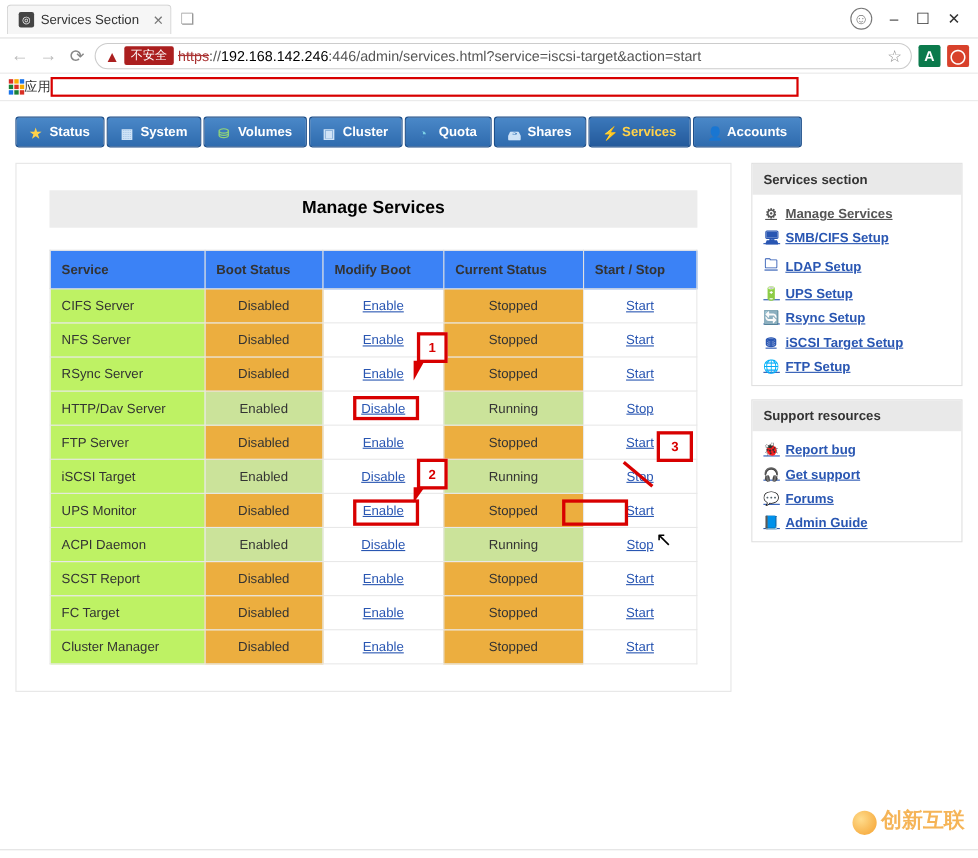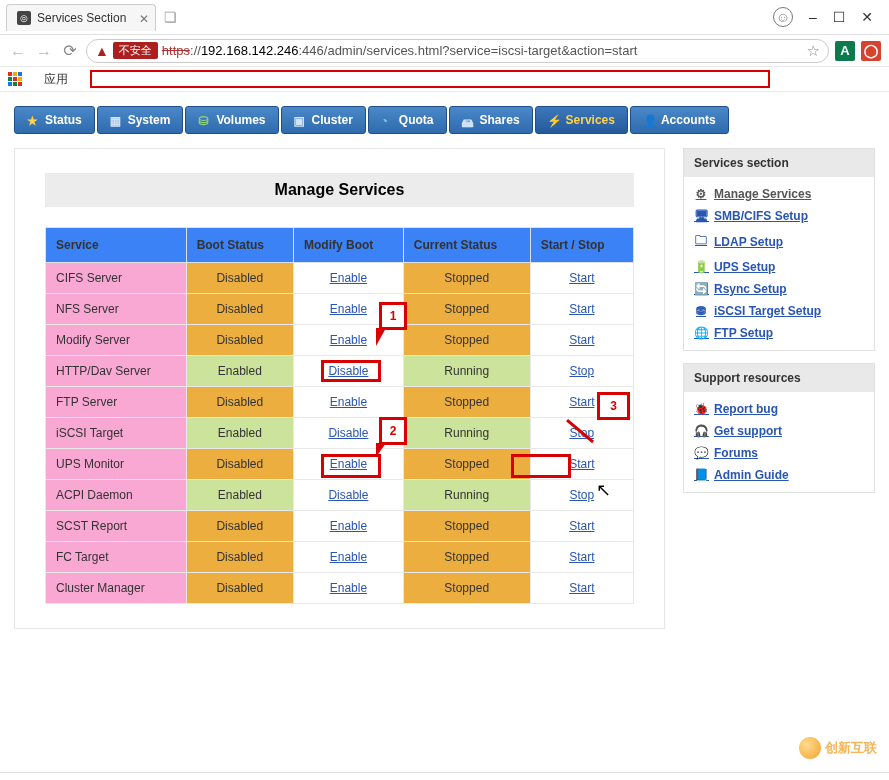--- a/index.html
+++ b/index.html
@@ -19,21 +19,21 @@
   .url-bar { flex:1; border:1px solid #ccc; border-radius:14px; height:24px; display:flex; align-items:center; padding:0 8px; font-size:13px; }
   .url-warn { background:#ab1f1f; color:#fff; font-size:11px; padding:1px 6px; border-radius:2px; margin-right:4px;}
   .warn-tri { color:#ab1f1f; font-size:14px; margin-right:4px;}
   .url-text { color:#555; }
   .url-text .host { color:#000; }
   .url-text .strike { text-decoration: line-through; color:#a33; }
   .url-star { color:#888; font-size:15px; margin-left:6px;}
   .ext-icon { width:20px; height:20px; display:flex; align-items:center; justify-content:center; color:#fff; font-weight:bold; font-size:13px; border-radius:2px;}
   .ext-a { background:#0b7a4c; }
   .ext-o { background:#d8412b; }
-  .bm-row { height: 26px; display:flex; align-items:center; padding:0 8px; border-top:1px solid #e9e9e9; border-bottom:1px solid #e9e9e9; gap:22px;text-align:center;}
+  .bm-row { height: 26px; display:flex; align-items:center; padding:0 8px; border-top:1px solid #e9e9e9; border-bottom:1px solid #e9e9e9; gap:0;text-align:center;}
   .apps-icon { display:inline-grid; grid-template-columns: repeat(3,4px); grid-template-rows: repeat(3,4px); gap:1px; }
   .apps-icon span { width:4px; height:4px; }
   .apps-icon span:nth-child(1){background:#d93025}.apps-icon span:nth-child(2){background:#f9ab00}.apps-icon span:nth-child(3){background:#1a73e8}
   .apps-icon span:nth-child(4){background:#188038}.apps-icon span:nth-child(5){background:#d93025}.apps-icon span:nth-child(6){background:#f9ab00}
   .apps-icon span:nth-child(7){background:#1a73e8}.apps-icon span:nth-child(8){background:#188038}.apps-icon span:nth-child(9){background:#d93025}
   .bm-label { color:#333; }
   .bm-redbox { border:2px solid #d80000; height:18px; width:680px;}
 
   
   .page { padding: 14px; }
@@ -43,21 +43,21 @@
   .nav-icon { width:12px; height:12px; display:inline-block; }
   .ico-star{ color:#ffd24a;} .ico-sys{color:#cfe3f7;} .ico-vol{color:#8fd27a;} .ico-clu{color:#cfe3f7;} .ico-quota{color:#7bd0e6;} .ico-shares{color:#cfe3f7;} .ico-serv{color:#ffd24a;} .ico-acc{color:#ffd090;}
 
   .content { display:flex; gap:18px; margin-top:14px; }
   .main { flex:1; border:1px solid #e6e6e6; padding:24px 30px; }
   .page-title { background:#ececec; text-align:center; padding:8px; font-size:16px; font-weight:bold; margin-bottom:20px; }
 
   table.svc { width:100%; border-collapse:collapse; font-size:12px; }
   table.svc th { background:#3b82f6; text-align:left; padding:10px 10px; color:#333; border:1px solid #e0e0e0;}
   table.svc td { padding:8px 10px; border:1px solid #e8e8e8; color:#333; }
-  table.svc td.name { background:#f9a8d4; }
+  table.svc td.name { background:#bef264; }
   table.svc td.center { text-align:center; }
   .boot-disabled, .status-stopped { background:#ecae3f; color:#444; }
   .boot-enabled, .status-running { background:#cbe39a; color:#444; }
   a.tlink { color:#2956b2; text-decoration:underline; cursor:pointer;}
 
   .side { width:192px; display:flex; flex-direction:column; gap:12px; }
   .panel { border:1px solid #e0e0e0; }
   .panel-h { background:#e9e9e9; padding:7px 10px; font-weight:bold; color:#333; }
   .panel-b { padding:6px 0; }
   .panel-b a { display:flex; align-items:center; gap:6px; padding:4px 10px; color:#2956b2; font-weight:bold; text-decoration:underline; font-size:12px; cursor:pointer;}
@@ -66,21 +66,21 @@
 
   
   .anno { position:absolute; border:3px solid #d80000; pointer-events:none; }
   .anno-label { position:absolute; border:3px solid #d80000; background:#fff; color:#d80000; font-weight:bold; display:flex; align-items:center; justify-content:center; pointer-events:none;}
   .anno-tail { position:absolute; width:0; height:0; pointer-events:none;}
 
   
   .cursor { position:absolute; left:596px; top:479px; font-size:18px; color:#000; pointer-events:none;}
 
   
-  .watermark { position:absolute; right:12px; bottom:21px; color:#f4a83a; font-size:13px; font-weight:bold; opacity:0.85; display:flex; align-items:center; gap:4px;}
+  .watermark { position:absolute; right:12px; bottom:21px; color:#f4a83a; font-size:19px; font-weight:bold; opacity:0.85; display:flex; align-items:flex-end; gap:4px;}
   .wm-icon { width:22px; height:22px; border-radius:50%; background: radial-gradient(circle at 35% 35%, #ffd77a, #f7a52b 70%); display:inline-block;}
   .underline { border-bottom:1px solid #e0e0e0; width:100%; position:absolute; top: 772px; left:0;}
 </style>
 </head>
 <body>
 
 <div class="titlebar">
   <div class="tab">
     <span class="tab-icon">
         <span style="color:#fff;font-size:9px;">◎</span>
@@ -187,21 +187,21 @@
               <td class="center"><a class="tlink">Start</a></td>
             </tr>
             <tr>
               <td class="name">NFS Server</td>
               <td class="center boot-disabled">Disabled</td>
               <td class="center"><a class="tlink">Enable</a></td>
               <td class="center status-stopped">Stopped</td>
               <td class="center"><a class="tlink">Start</a></td>
             </tr>
             <tr>
-              <td class="name">Modify Server</td>
+              <td class="name">RSync Server</td>
               <td class="center boot-disabled">Disabled</td>
               <td class="center"><a class="tlink">Enable</a></td>
               <td class="center status-stopped">Stopped</td>
               <td class="center"><a class="tlink">Start</a></td>
             </tr>
             <tr>
               <td class="name">HTTP/Dav Server</td>
               <td class="center boot-enabled">Enabled</td>
               <td class="center"><a class="tlink">Disable</a></td>
               <td class="center status-running">Running</td>

